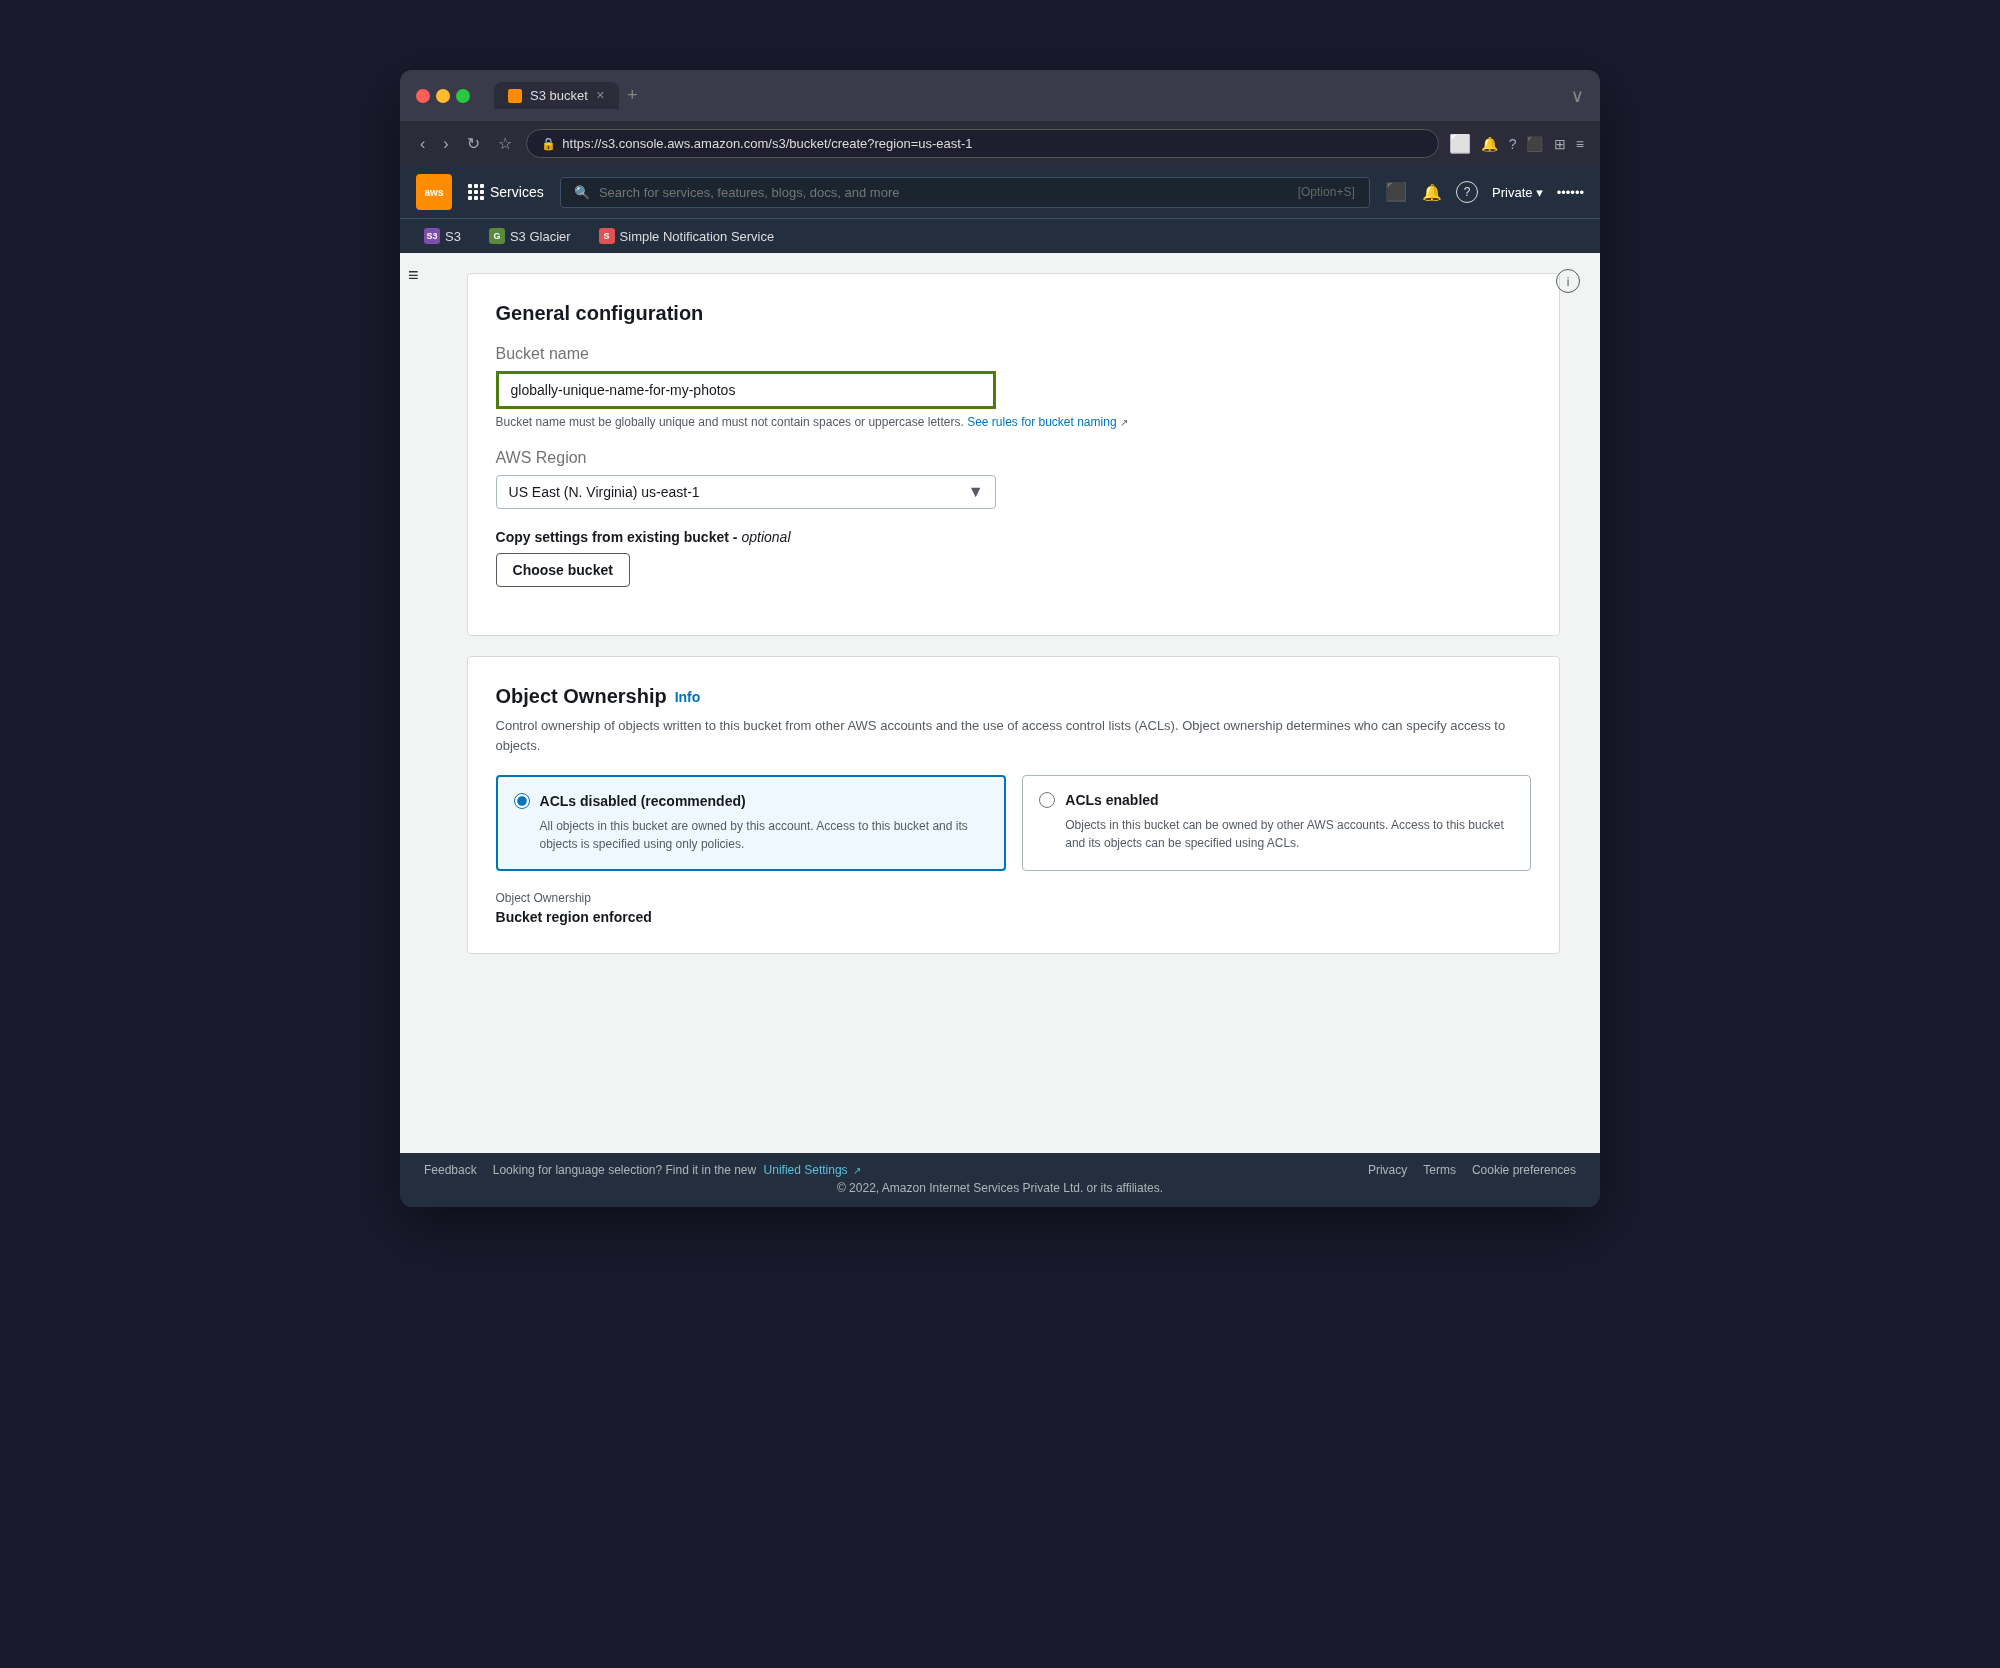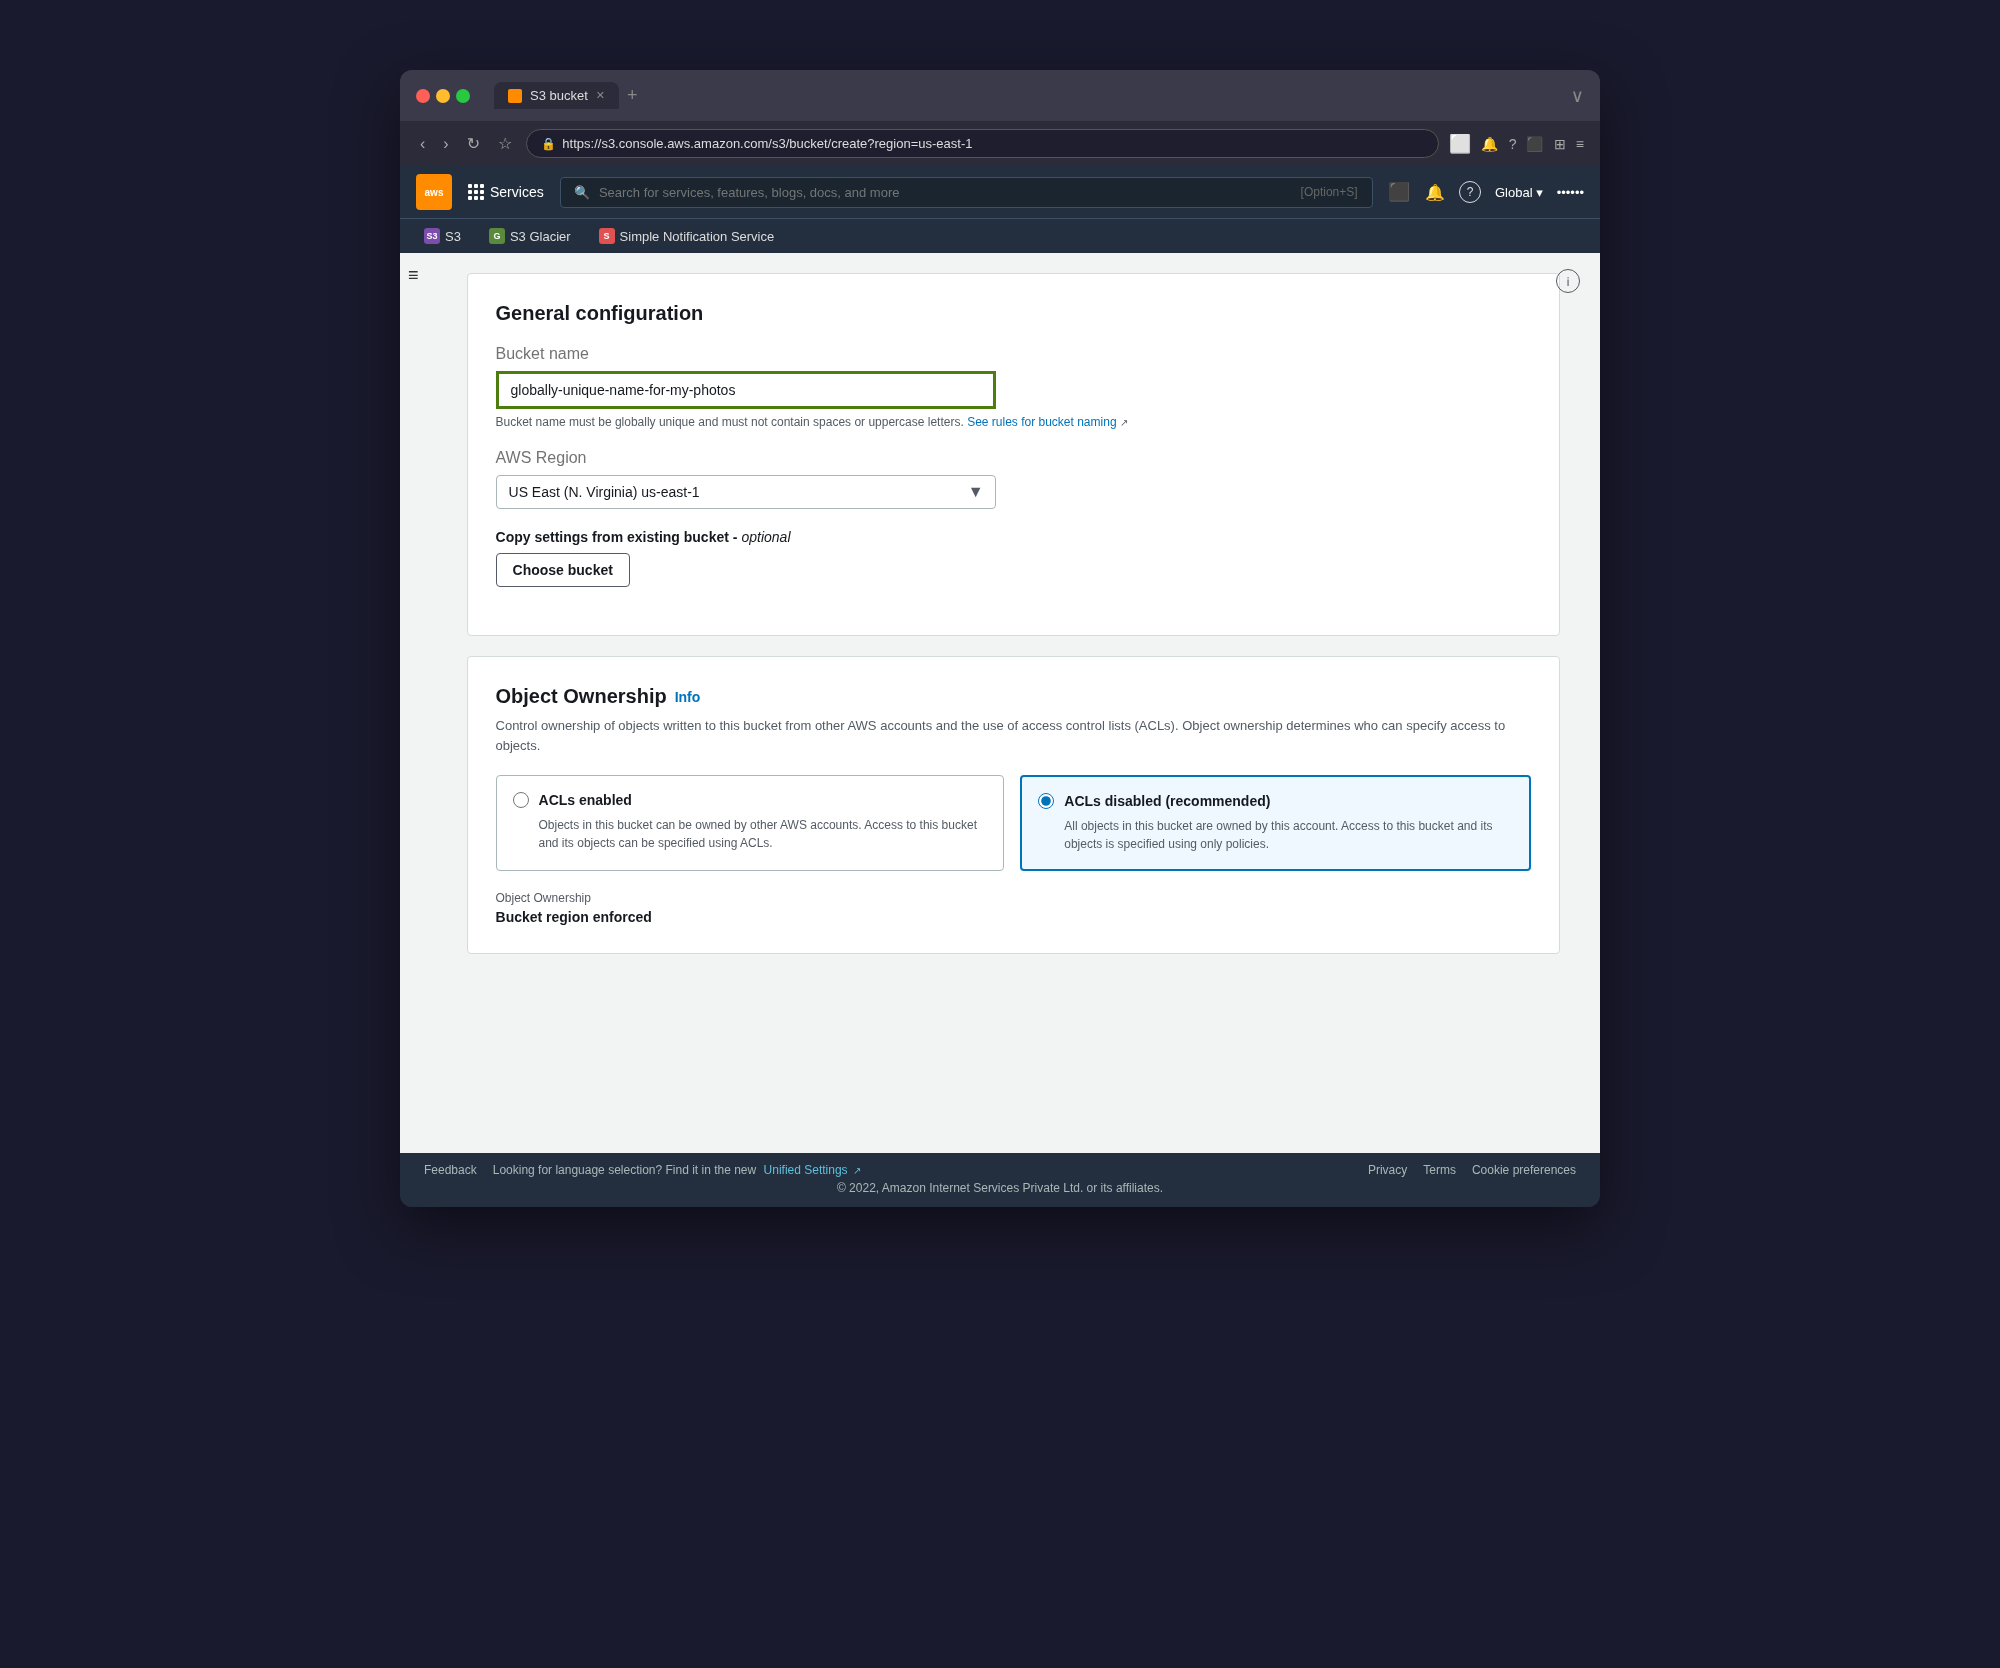--- a/index.html
+++ b/index.html
@@ -163,21 +163,21 @@
     </div>
     <div class="aws-search">
       <span style="color:#aaa;">🔍</span>
       <input type="text" style="background: none; border: none; color: rgb(170, 170, 170); font-size: 13px; flex: 1 1 0%; outline: none;" placeholder="Search for services, features, blogs, docs, and more">
       <span style="color:#666; font-size:12px;">[Option+S]</span>
     </div>
     <div class="aws-header-actions">
       <button class="aws-header-btn" style="font-size:18px;">⬛</button>
       <button class="aws-header-btn">🔔</button>
       <button class="aws-header-btn" style="width:22px;height:22px;border-radius:50%;border:1px solid #ddd;display:inline-flex;align-items:center;justify-content:center;font-size:12px;">?</button>
-      <button class="aws-header-btn" style="font-size:13px;color:white;">Global ▾</button>
+      <button class="aws-header-btn" style="font-size:13px;color:white;">Private ▾</button>
       <button class="aws-header-btn" style="font-size:13px;color:white;">••••••</button>
     </div>
   </div>
 
   <div class="aws-favorites">
     <div class="fav-item">
       <span class="fav-badge fav-s3">S3</span>
       <span>S3</span>
     </div>
     <div class="fav-item">
@@ -233,34 +233,34 @@
 
       <div class="section-card">
         <div class="section-subtitle-row">
           <h2 class="section-subtitle">Object Ownership</h2>
           <a href="#" class="info-link">Info</a>
         </div>
         <p class="section-desc">Control ownership of objects written to this bucket from other AWS accounts and the use of access control lists (ACLs). Object ownership determines who can specify access to objects.</p>
 
         <div class="radio-options">
 
+          <div class="radio-card selected">
+            <div class="radio-card-header">
+              <input type="radio" class="radio-input" name="acl" checked="" style="">
+              <span class="radio-label">ACLs disabled (recommended)</span>
+            </div>
+            <p class="radio-desc">All objects in this bucket are owned by this account. Access to this bucket and its objects is specified using only policies.</p>
+          </div>
+
           <div class="radio-card">
             <div class="radio-card-header">
               <input type="radio" class="radio-input" name="acl" style="">
               <span class="radio-label">ACLs enabled</span>
             </div>
             <p class="radio-desc">Objects in this bucket can be owned by other AWS accounts. Access to this bucket and its objects can be specified using ACLs.</p>
-          </div>
-
-          <div class="radio-card selected">
-            <div class="radio-card-header">
-              <input type="radio" class="radio-input" name="acl" checked="" style="">
-              <span class="radio-label">ACLs disabled (recommended)</span>
-            </div>
-            <p class="radio-desc">All objects in this bucket are owned by this account. Access to this bucket and its objects is specified using only policies.</p>
           </div>
         </div>
 
         <div>
           <p class="ownership-result-label">Object Ownership</p>
           <p class="ownership-result-value">Bucket region enforced</p>
         </div>
       </div>
     </div>
   </div>

